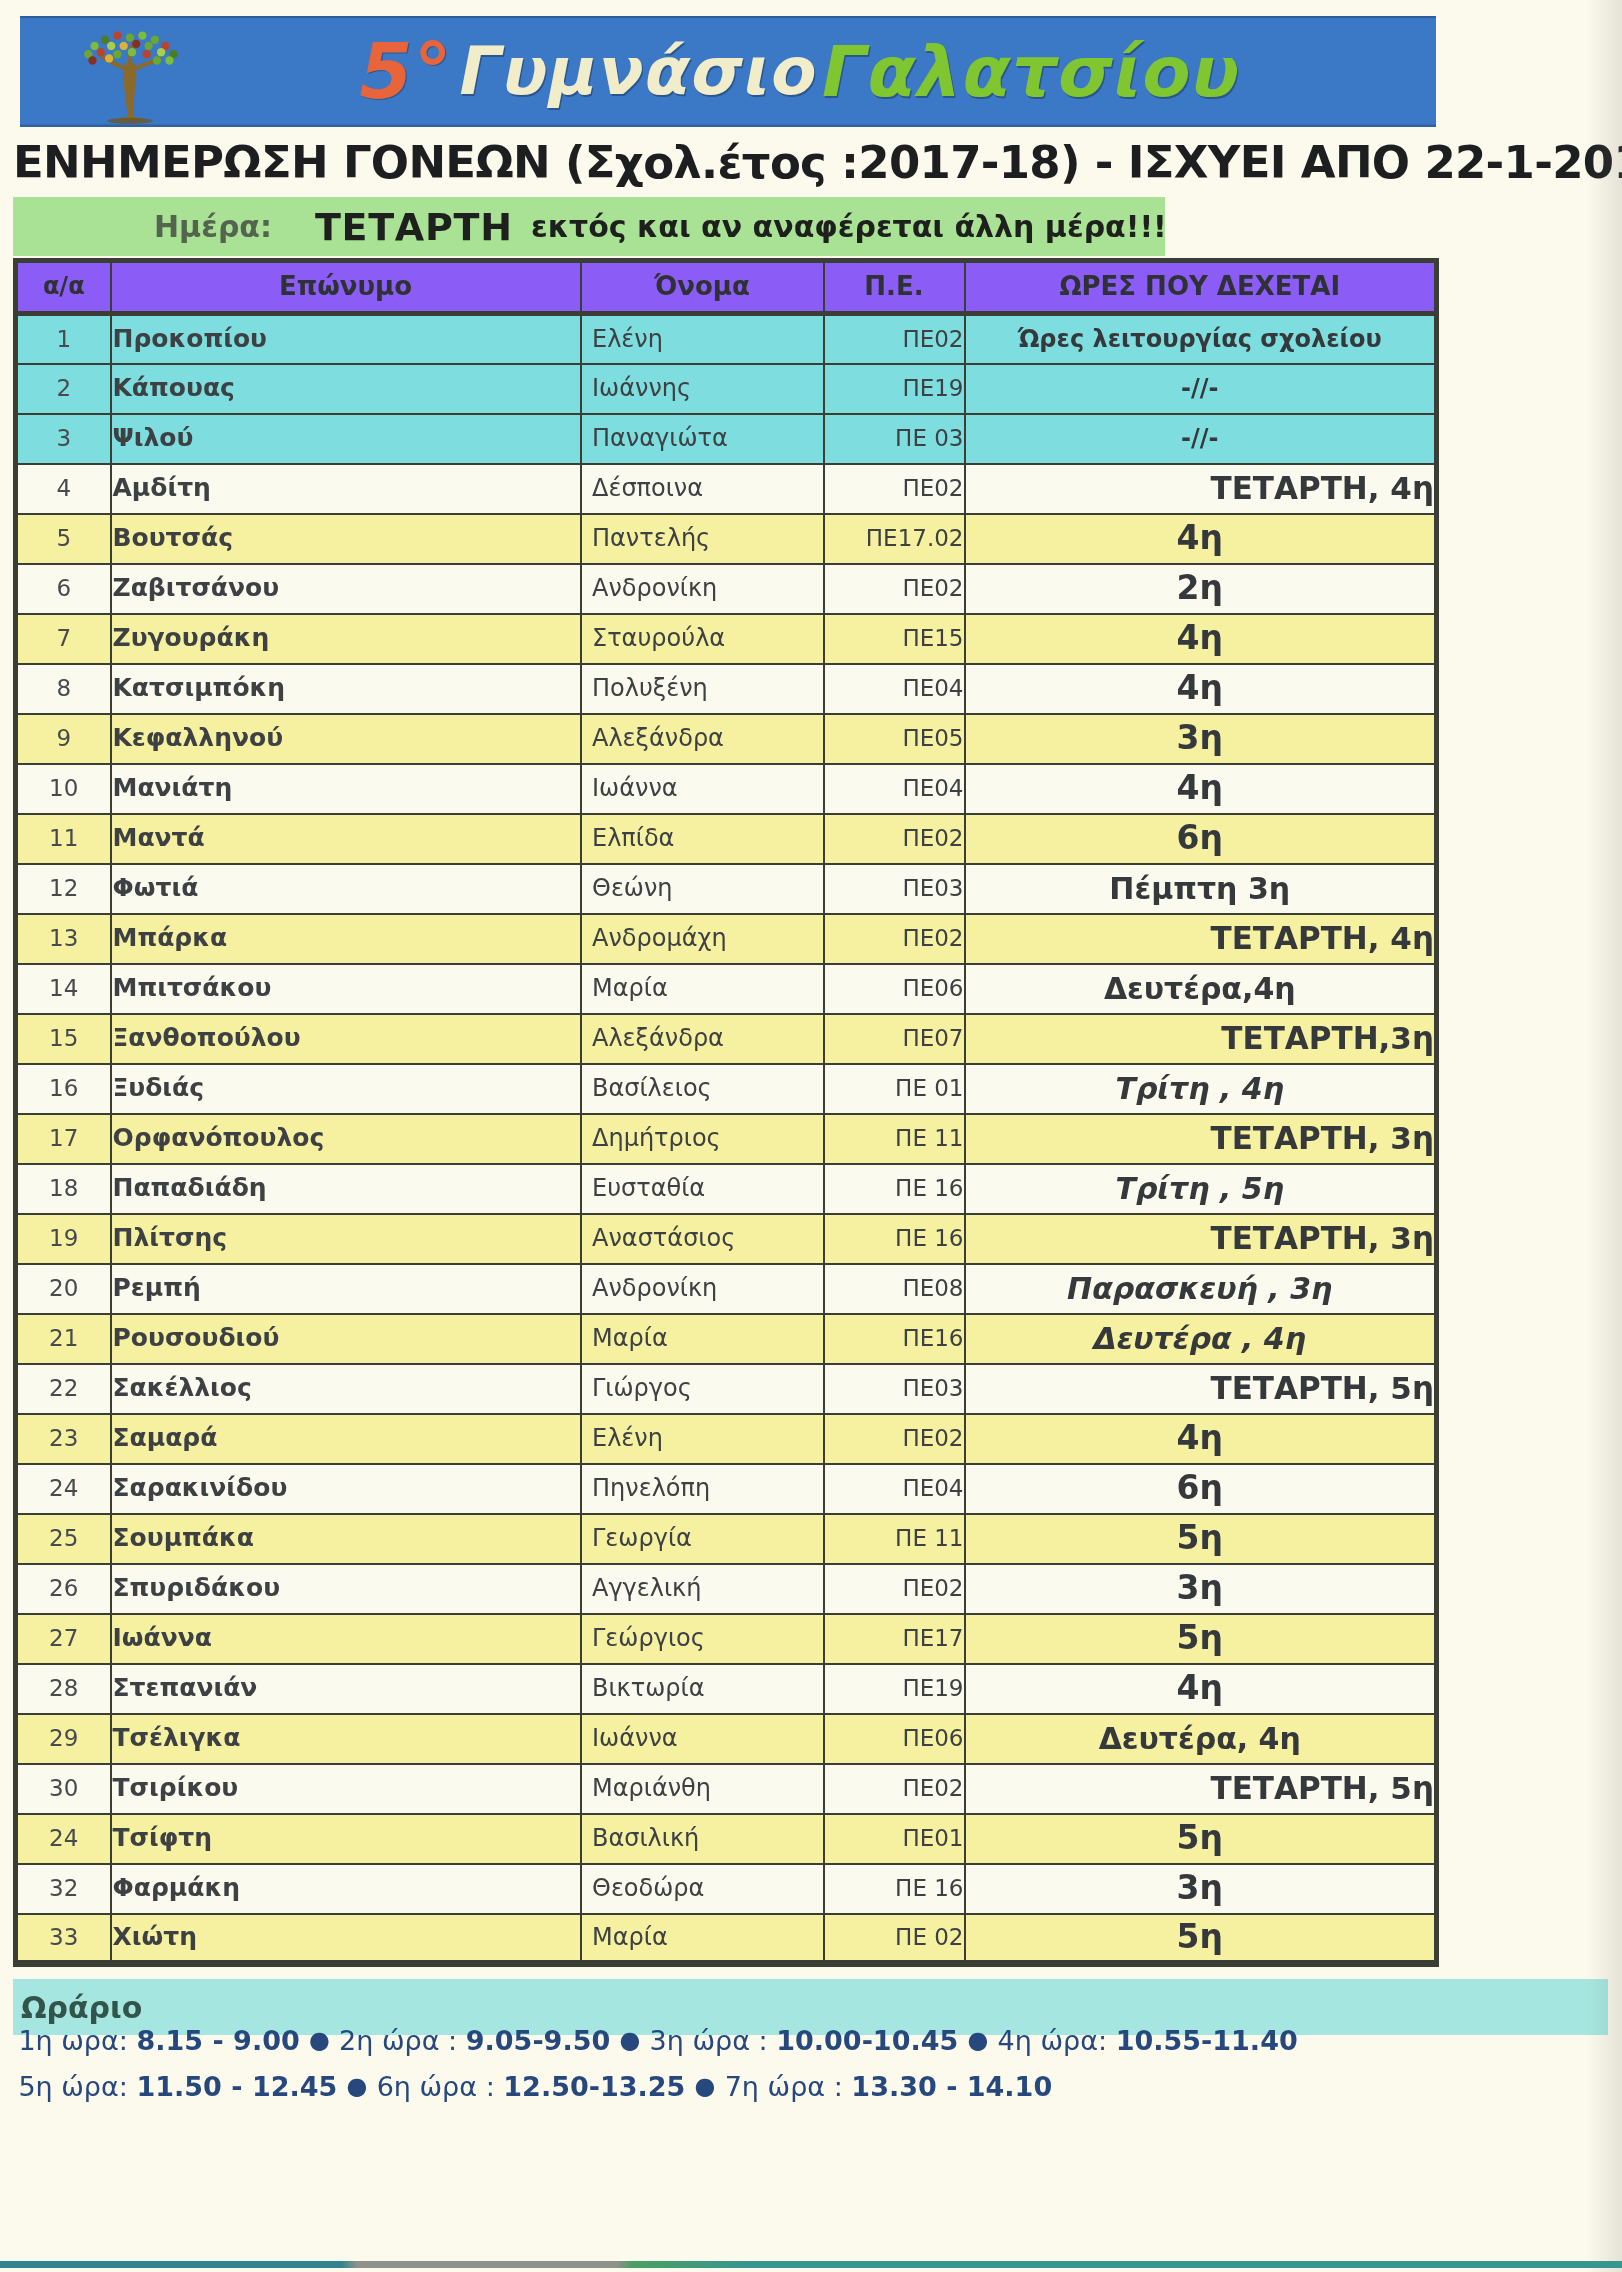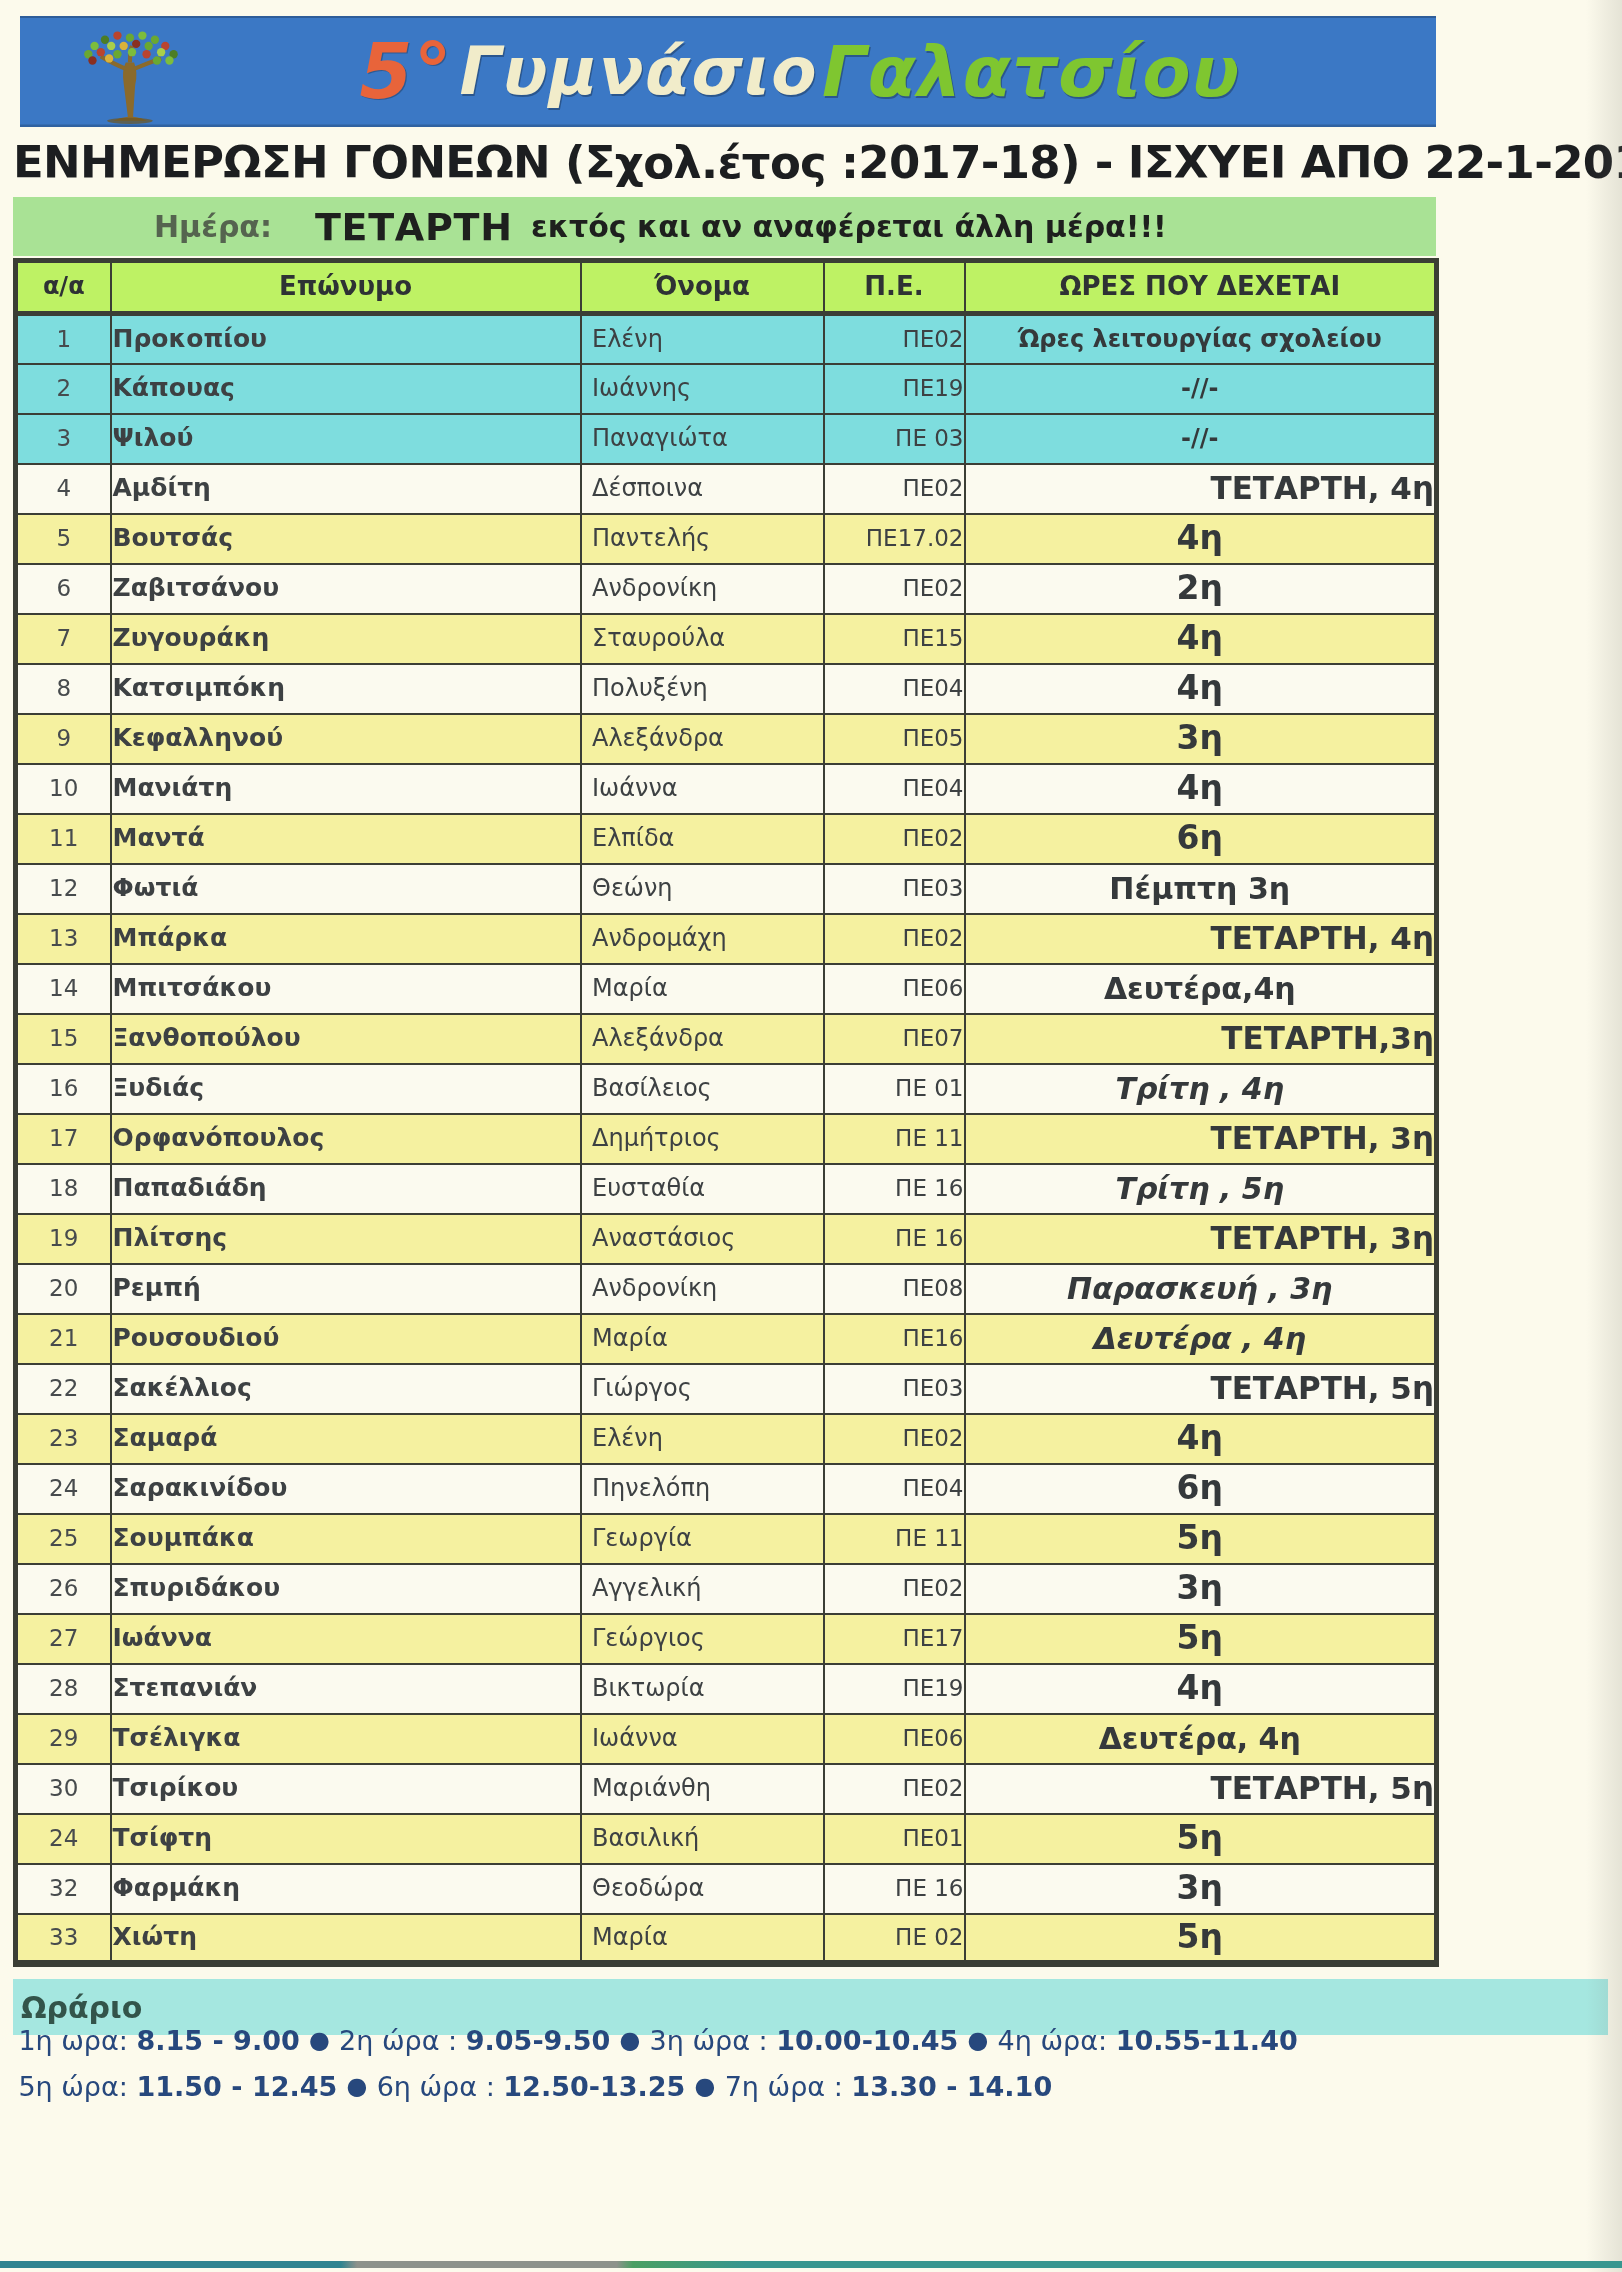--- a/index.html
+++ b/index.html
@@ -39,31 +39,31 @@
   .school-number{font-size:76px;color:var(--school-number-orange);margin-right:6.6px;
     text-shadow:1.3px 1.3px 0 rgba(0,0,0,.25);}
   .school-name-1{font-size:66px;color:var(--school-name-cream);text-shadow:1.3px 2px 0 rgba(0,0,0,.28);}
   .school-name-2{font-size:70px;color:var(--school-name-green);margin-left:4px;text-shadow:1.3px 2px 0 rgba(0,0,0,.28);}
 
   
   .title{position:absolute;left:13px;top:136px;width:1423px;text-align:center;
     font-size:45px;font-weight:800;color:#1c1e20;letter-spacing:-0.7px;white-space:nowrap;}
 
   
-  .dayband{position:absolute;left:13px;top:197px;width:1423px;height:59px;background:var(--day-band-green);
+  .dayband{position:absolute;left:13px;top:197px;width:1152px;height:59px;background:var(--day-band-green);
     display:flex;align-items:center;white-space:nowrap;}
   .day-label{margin-left:141px;font-size:30px;font-weight:600;color:#55644f;}
   .day-value{margin-left:43px;font-size:38px;font-weight:800;color:#1e201e;letter-spacing:0.7px;}
   .day-note{margin-left:18.4px;font-size:30px;font-weight:700;color:#1e201e;}
 
   
   table.tbl{position:absolute;left:13px;top:258px;width:1423px;border-collapse:collapse;table-layout:fixed;
     border:5.3px solid var(--border-dark);border-bottom-width:7.2px;}
   .tbl th,.tbl td{border:2px solid var(--border-dark);line-height:1.05;overflow:hidden;}
-  .tbl thead tr{height:53px;background:#bef264;}
+  .tbl thead tr{height:53px;background:#8b5cf6;}
   .tbl th{font-size:26px;font-weight:700;color:#2e3234;border-bottom-width:5.3px;}
   .tbl th.h-aa{font-size:24px;font-weight:600;}
   .tbl tbody tr{height:50px;}
   .band-cyan td{background:var(--row-cyan);}
   .band-yellow td{background:var(--row-yellow);}
   .band-white td{background:var(--row-white);}
   td.c-num{text-align:center;font-size:23px;color:#474b4d;}
   td.c-sur{padding-left:1px;font-size:25px;font-weight:700;color:var(--cell-ink);}
   td.c-nam{padding-left:10.5px;font-size:24px;font-weight:400;color:var(--cell-ink);}
   td.c-pe{text-align:right;font-size:23px;font-weight:500;color:var(--cell-ink);}

